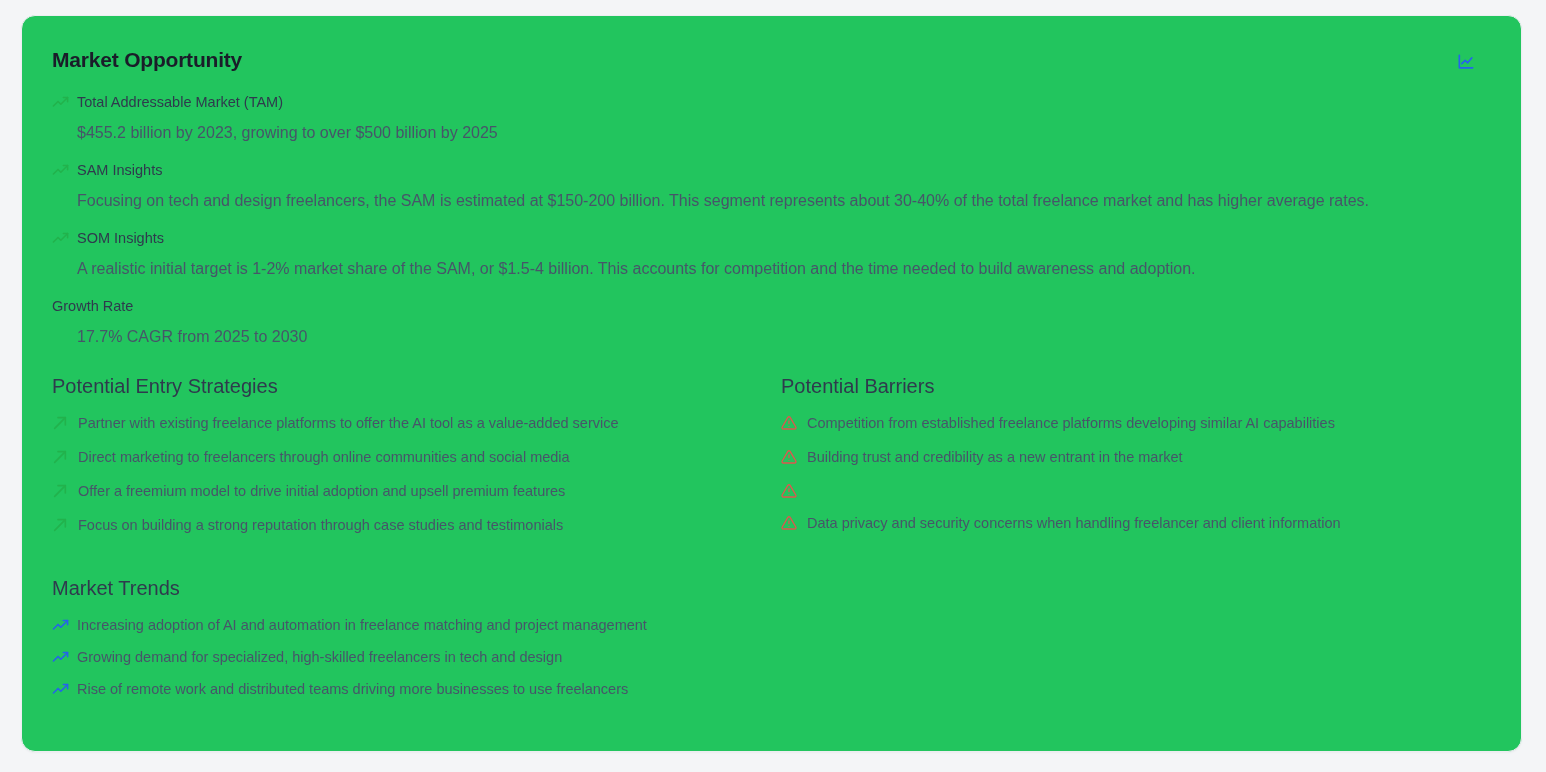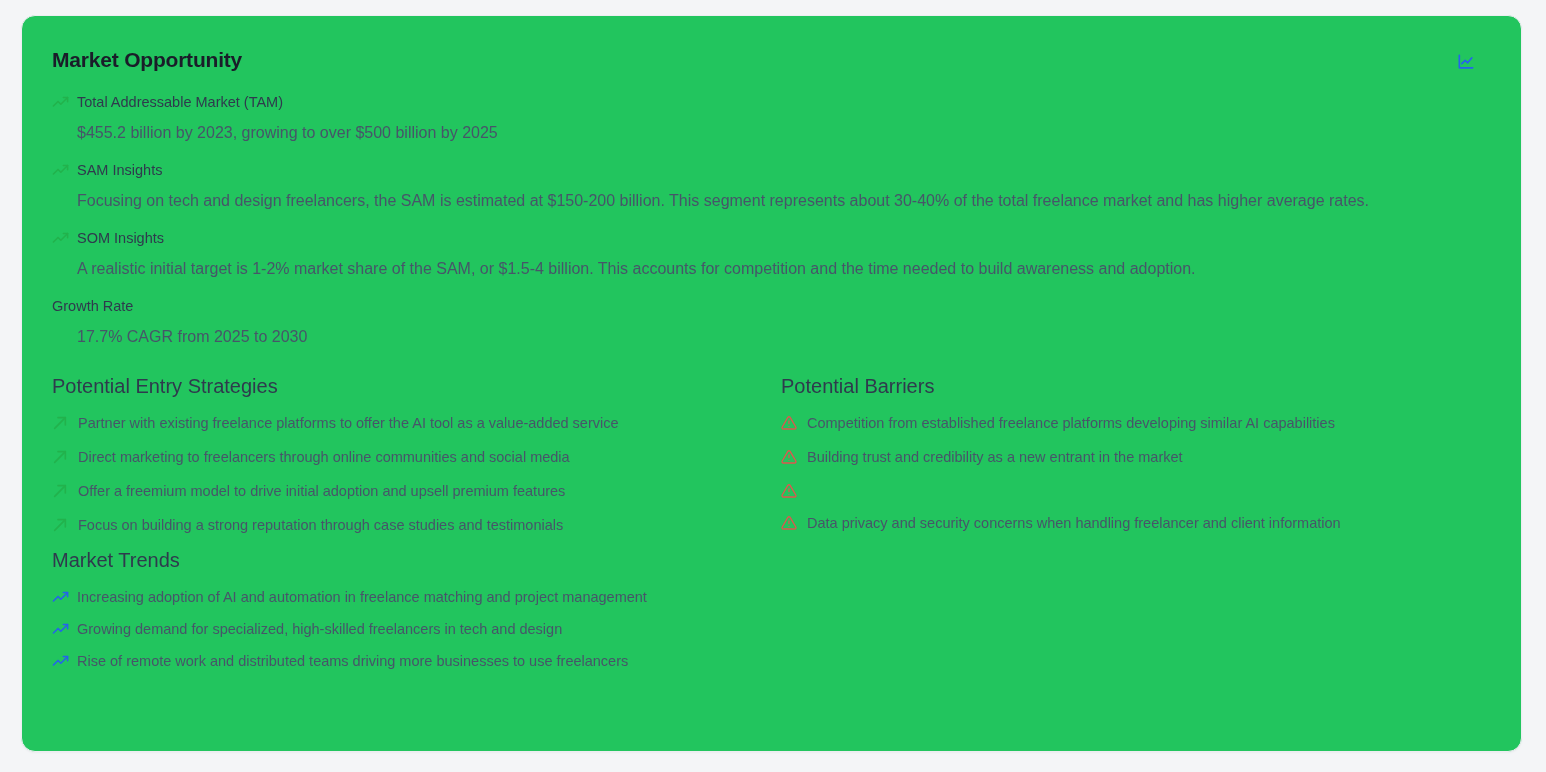--- a/index.html
+++ b/index.html
@@ -134,21 +134,21 @@
     display: block;
   }
 
   .bullet-text {
     font-size: 14.5px;
     color: #475569;
     line-height: 20px;
   }
 
   
-  .trends { margin-top: 16px; }
+  .trends { margin-top: 44px; }
 
   .trends .section-title { margin-bottom: 18px; }
 
   .trend-icon {
     width: 17px;
     height: 17px;
     flex: 0 0 17px;
     margin-top: 2px;
     display: block;
   }

